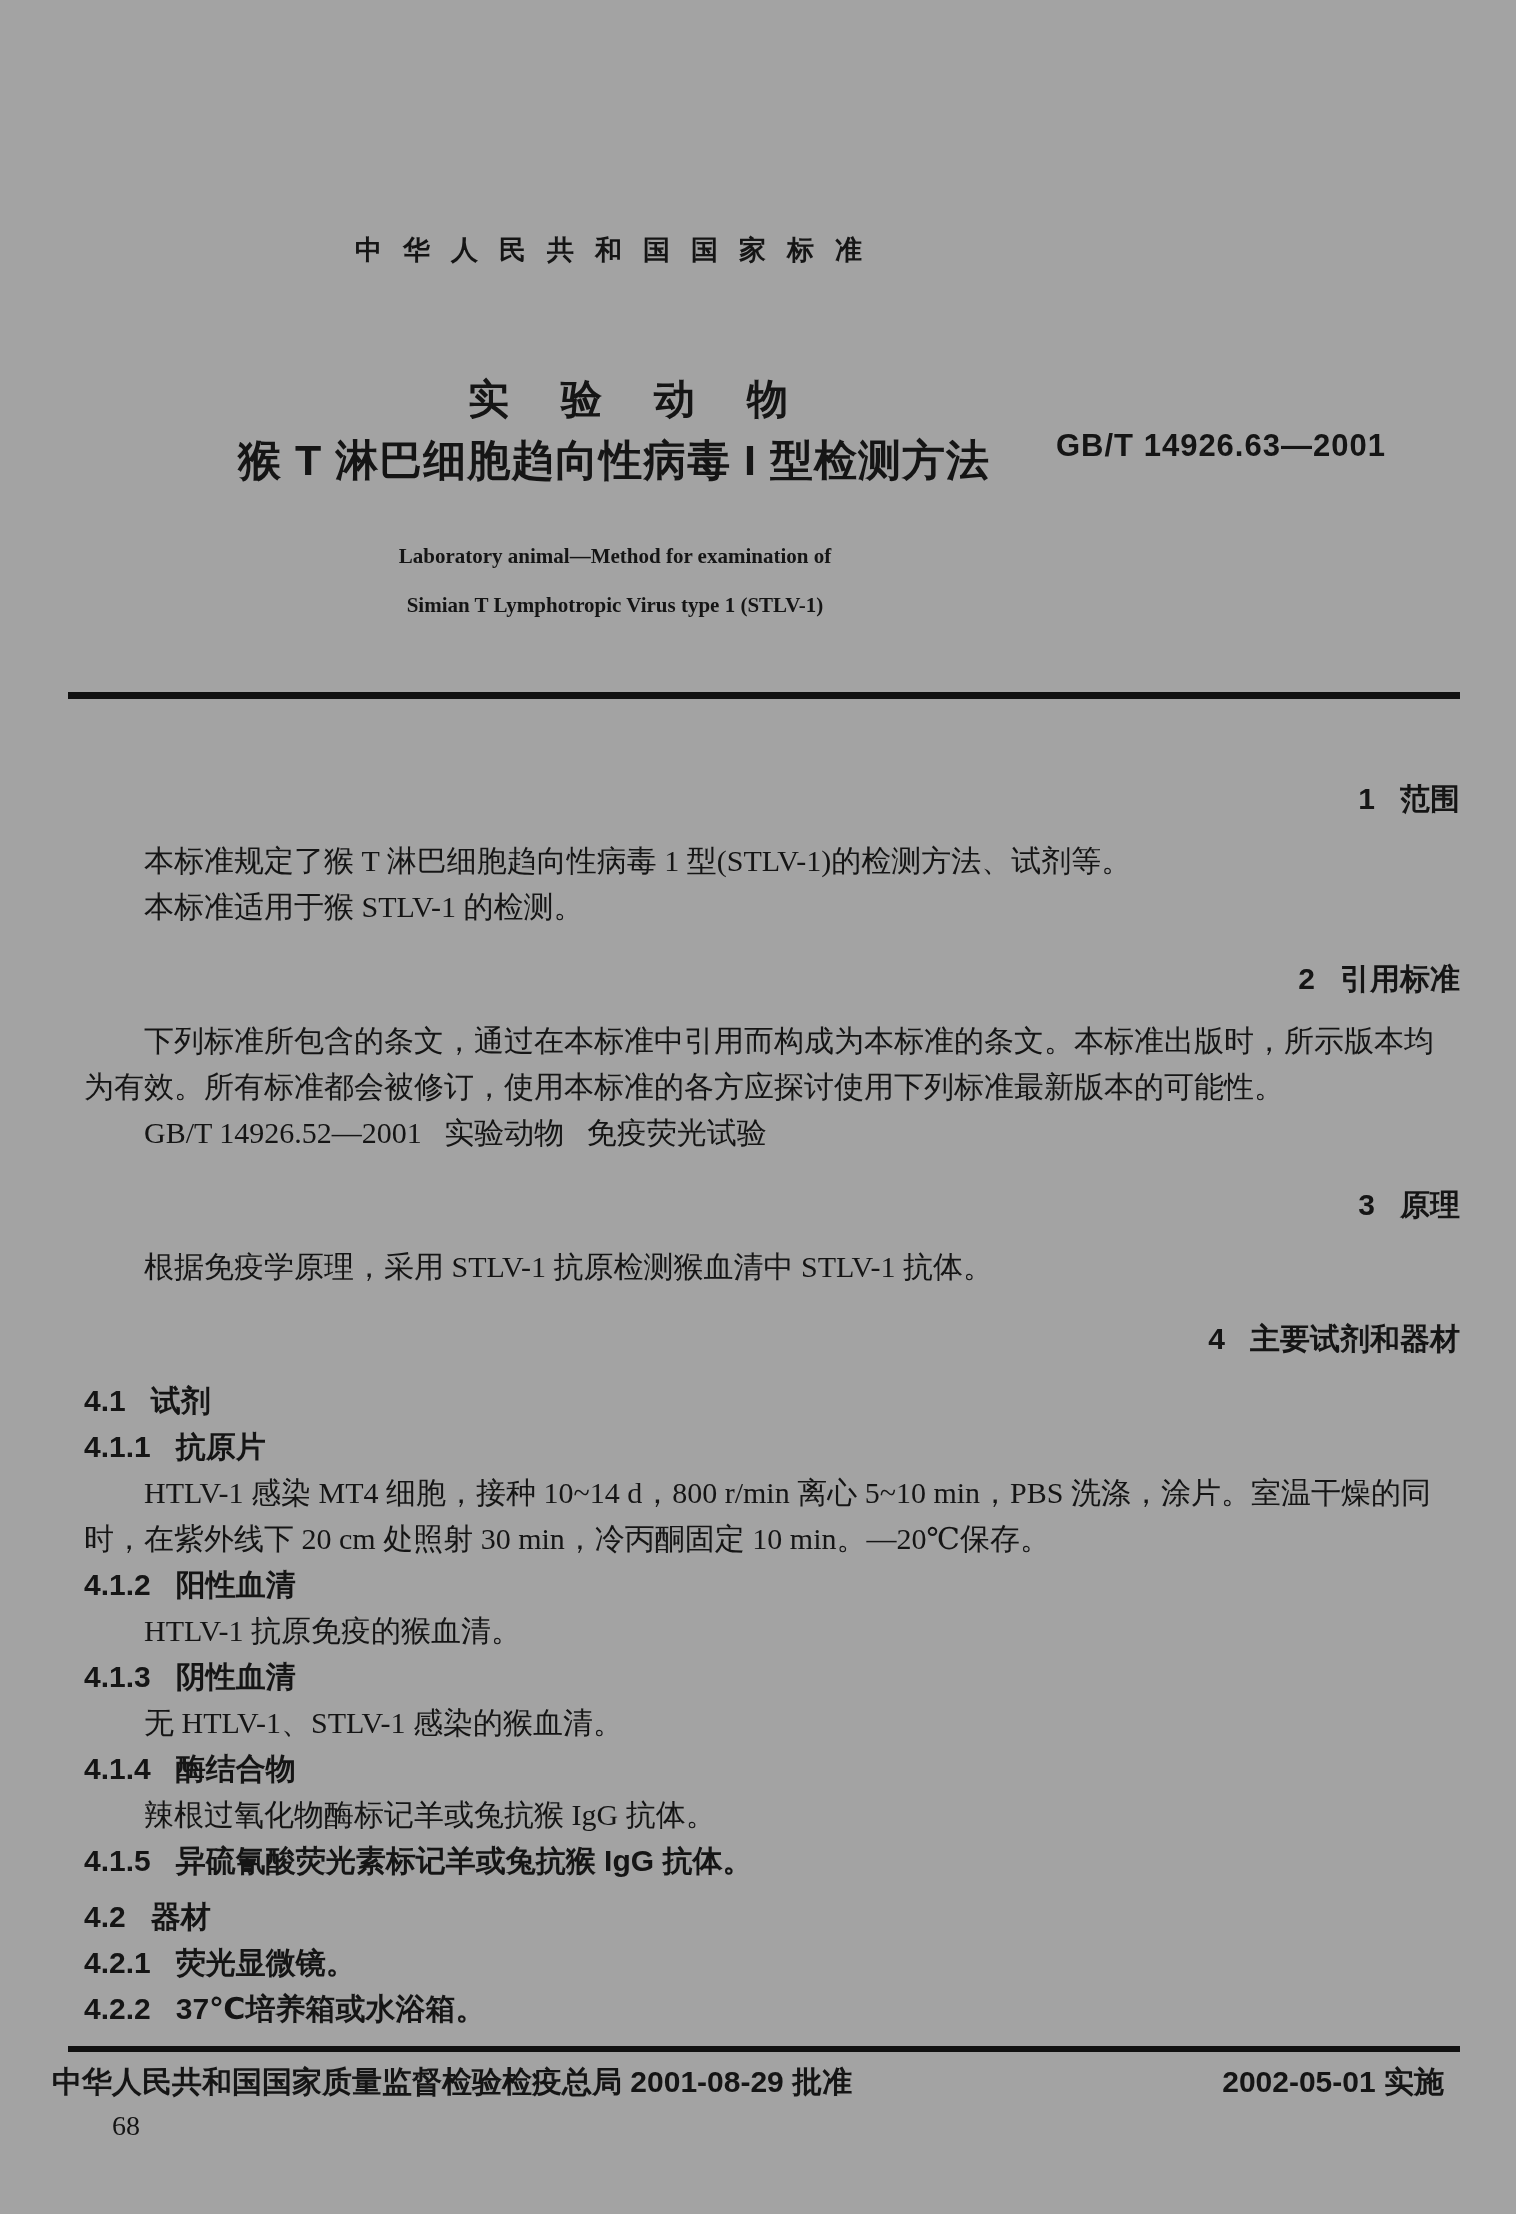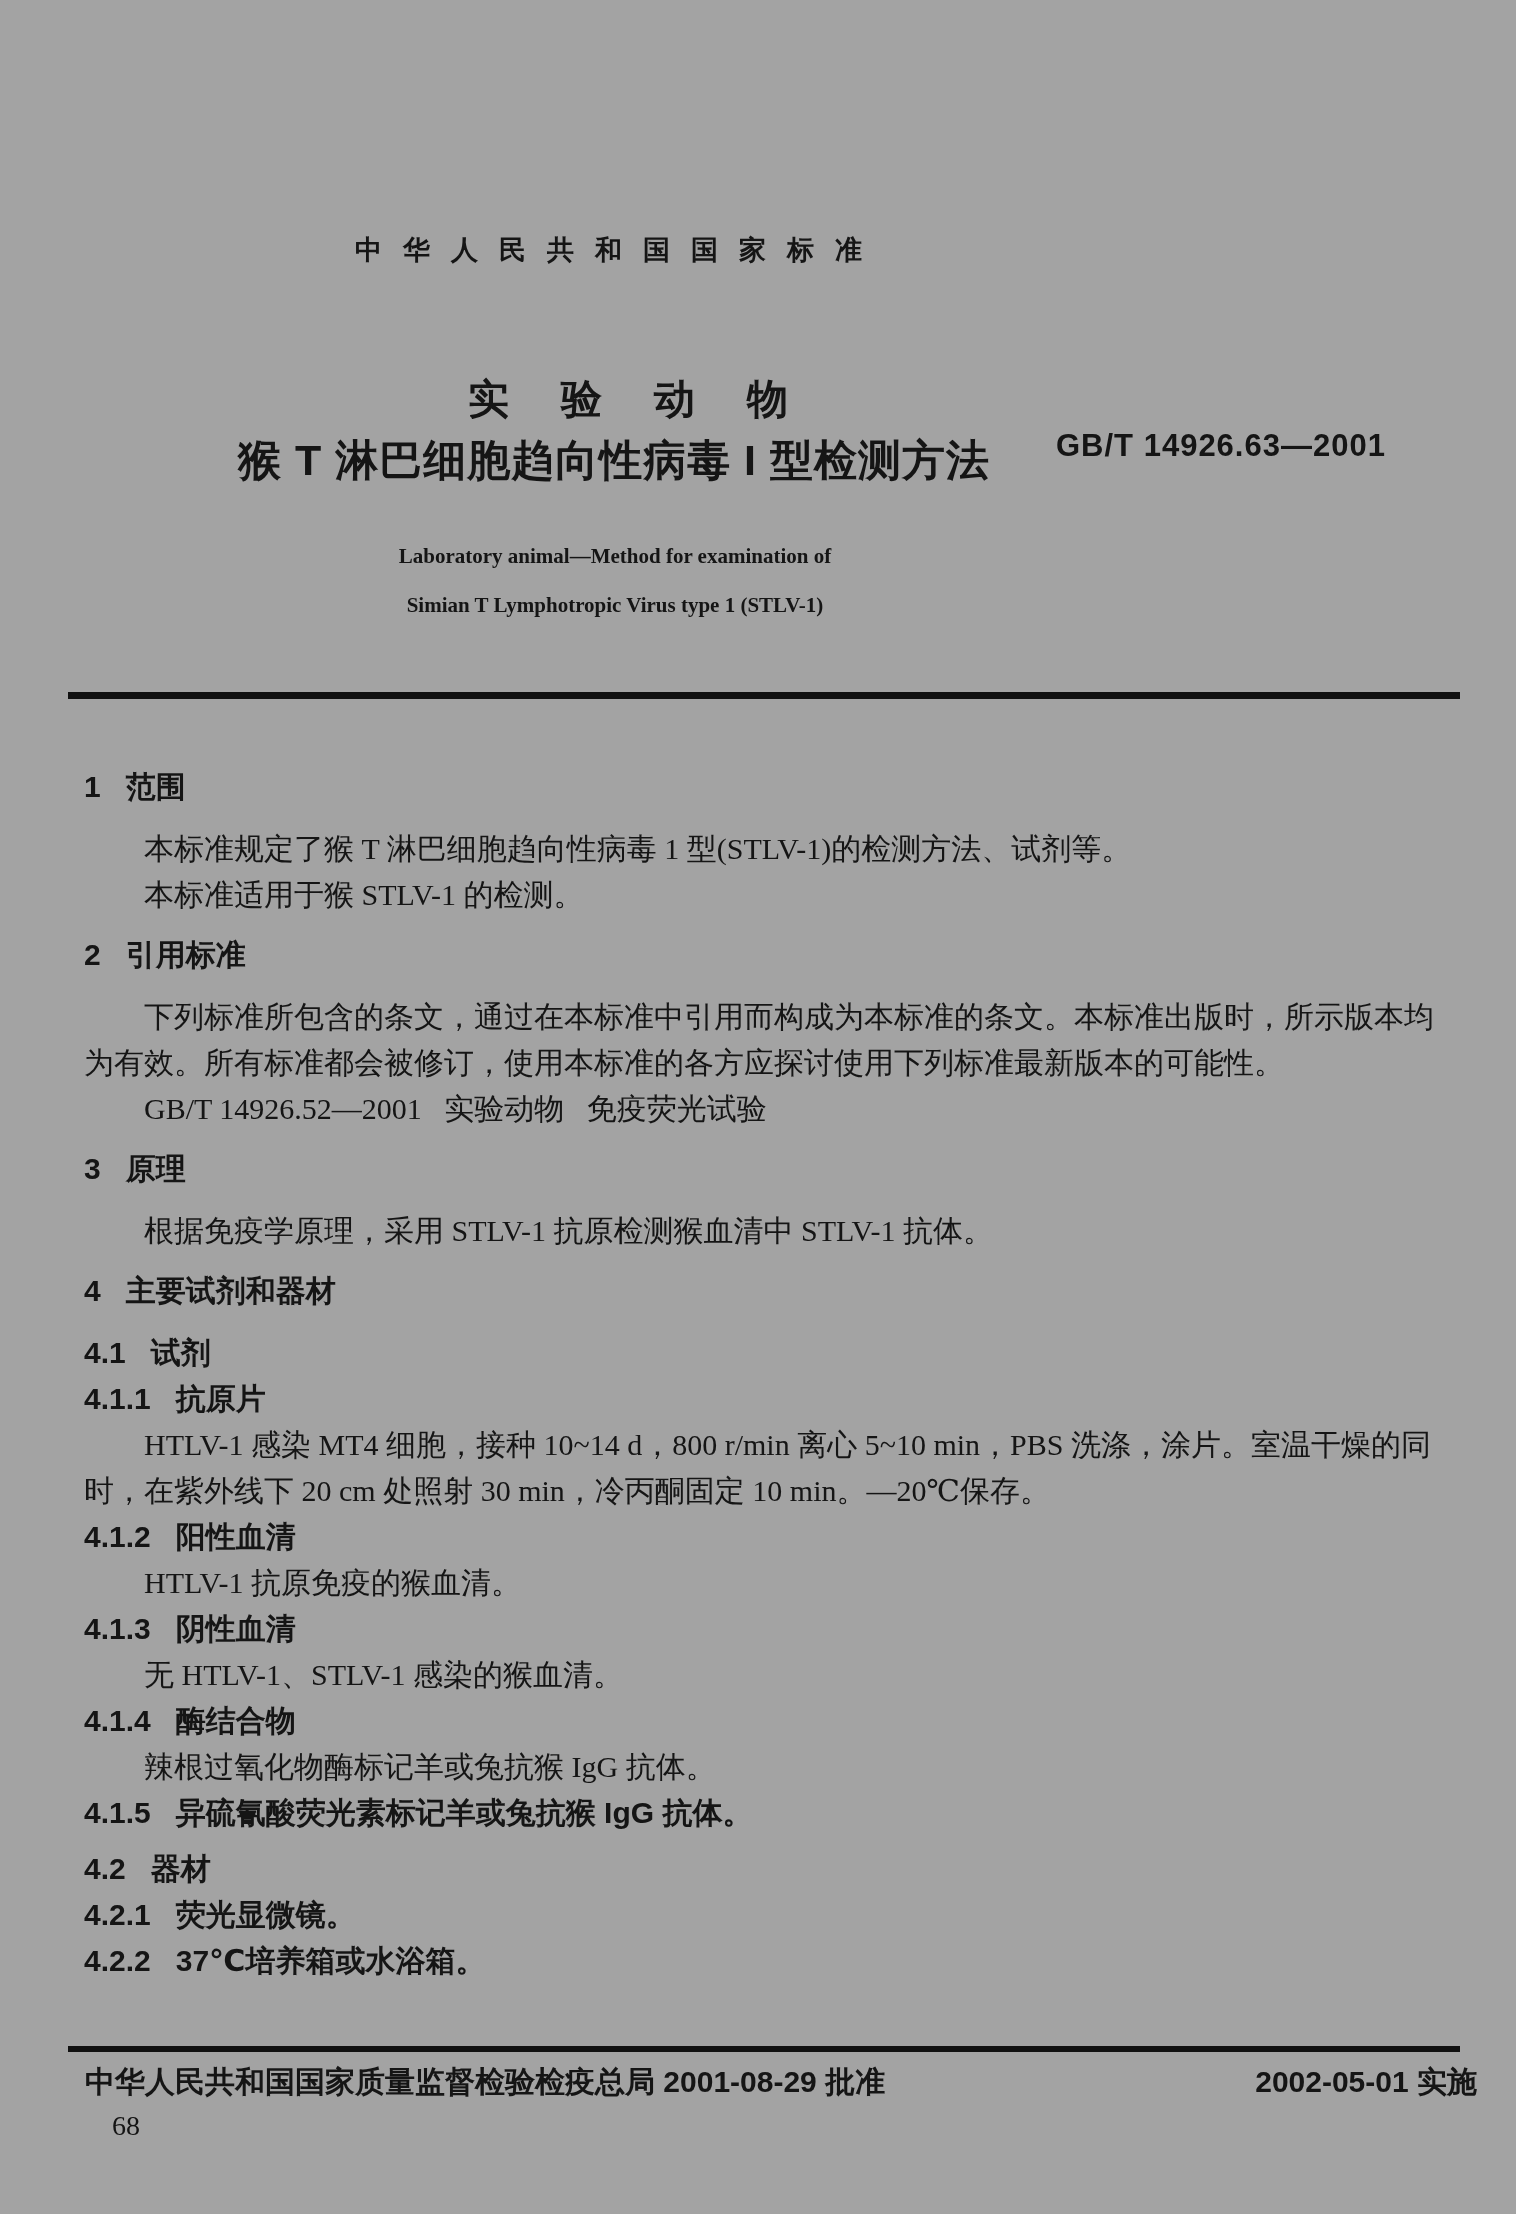--- a/index.html
+++ b/index.html
@@ -78,39 +78,39 @@
     width: 1376px;
     font-size: 30px;
     line-height: 46px;
   }
   .content .blk { white-space: pre-wrap; }
   .h1, .h2, .h3 {
     font-family: "Liberation Sans", "DejaVu Sans", sans-serif;
     font-weight: bold;
     margin: 0;
   }
-  .h1 { margin-top: 14px; margin-bottom: 16px; }
+  .h1 { margin-top: 26px; margin-bottom: 16px; text-align: right; }
   .h2 { margin-top: 10px; }
   .h3 { margin-top: 0; }
   .p  {
     font-family: "Liberation Serif", "DejaVu Serif", serif;
     margin: 0;
     text-indent: 2em;
   }
 
   
   .footer-rule {
     position: absolute;
     top: 2046px; left: 68px;
     width: 1392px; height: 6px;
     background: #111;
   }
   .footer-row {
     position: absolute;
-    top: 2062px; left: 85px;
+    top: 2062px; left: 52px;
     width: 1392px;
     display: flex;
     justify-content: space-between;
     align-items: center;
     font-family: "Liberation Sans", "DejaVu Sans", sans-serif;
     font-weight: bold;
     font-size: 30px;
     white-space: nowrap;
   }
   .page-num {

